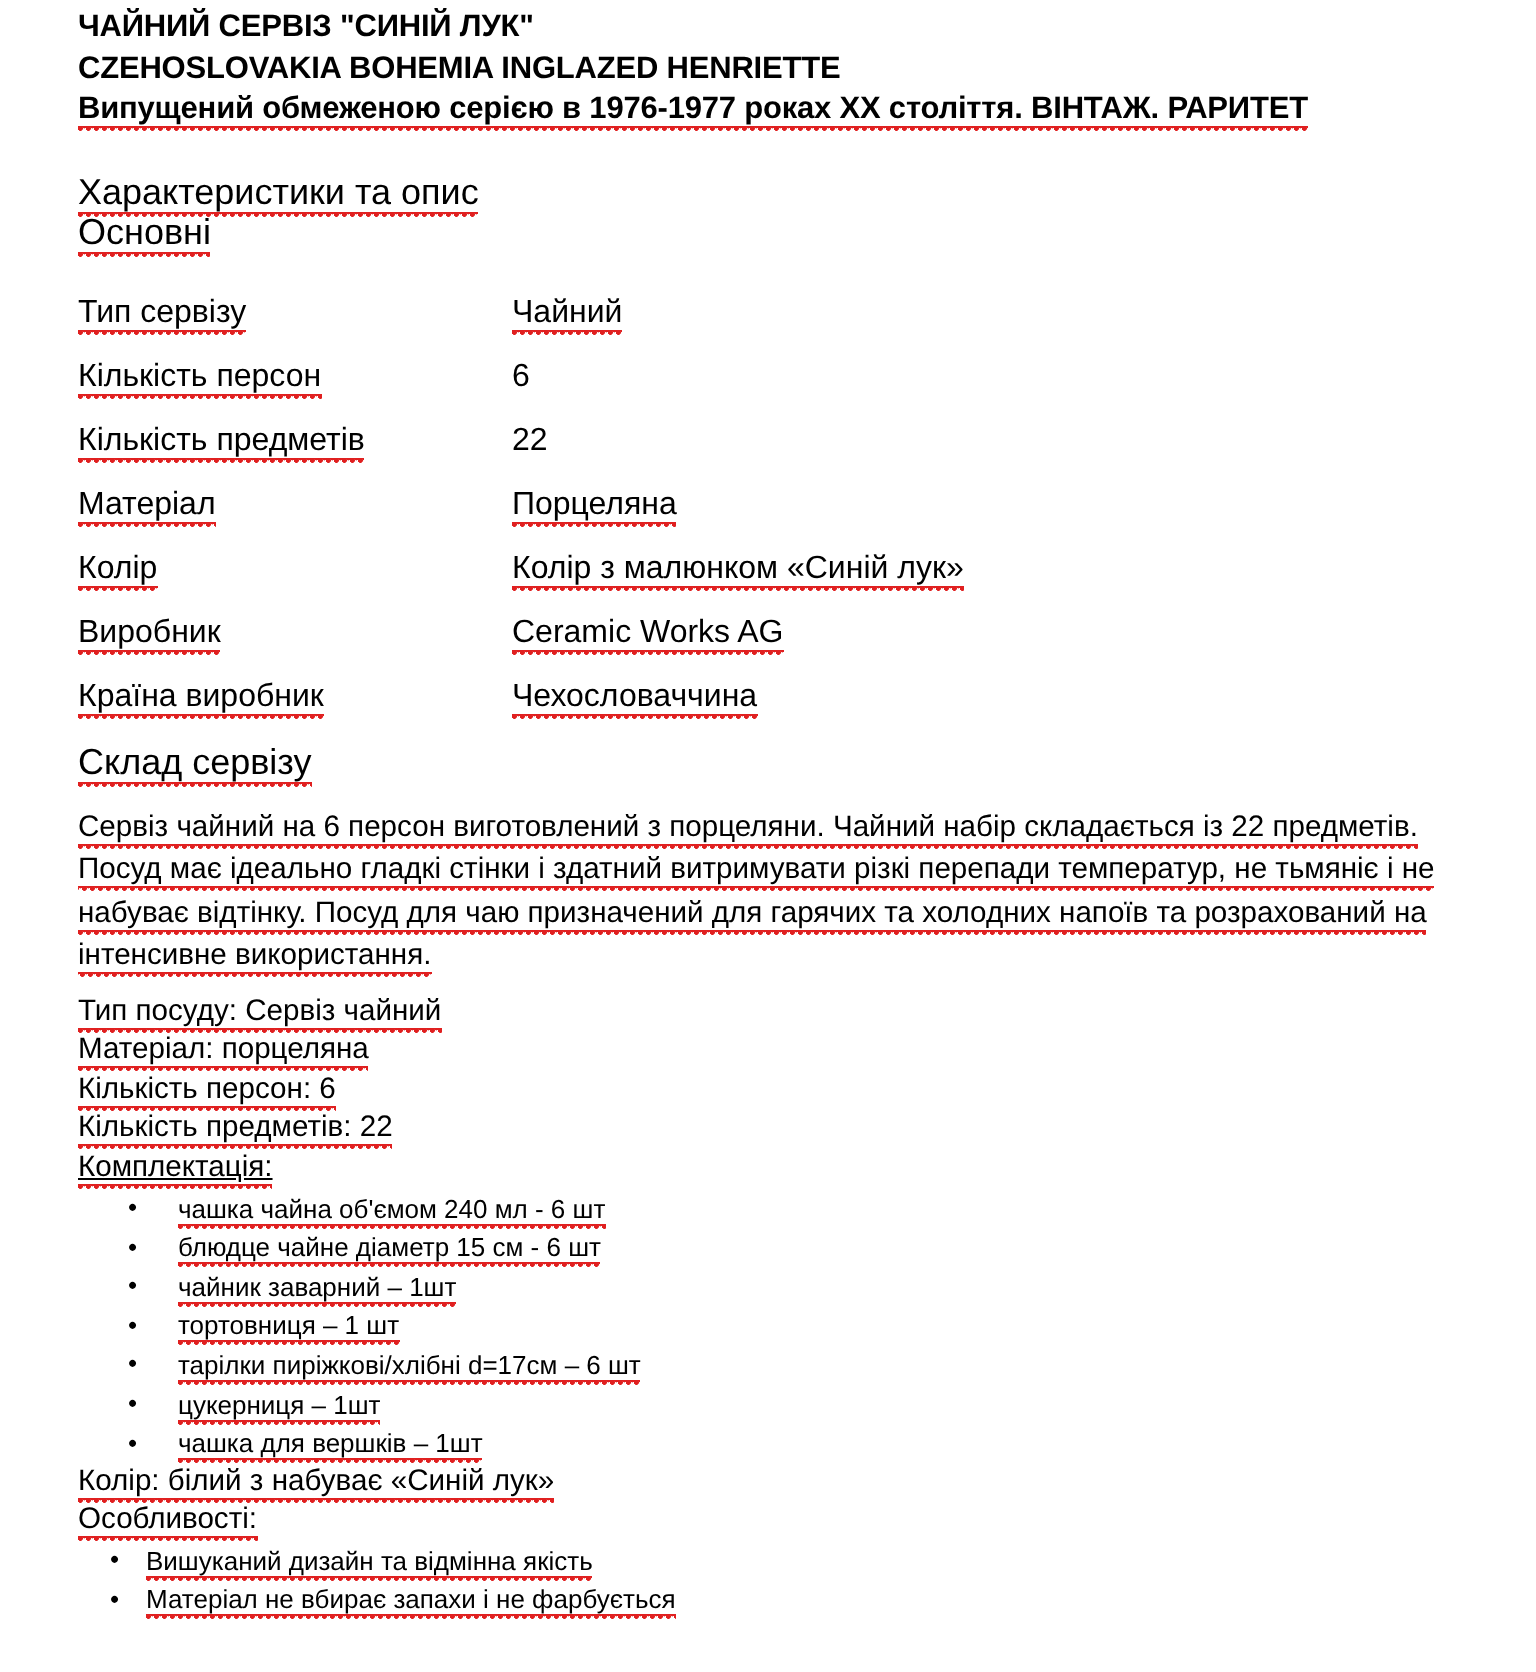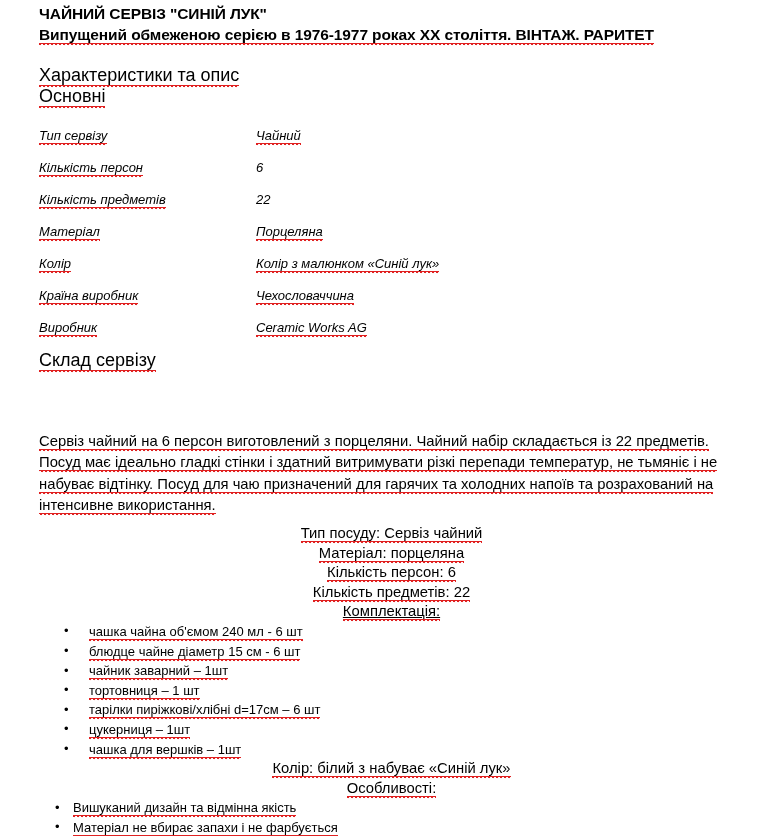--- a/index.html
+++ b/index.html
@@ -55,43 +55,41 @@
     line-height: 20.6px;
   }
   .gap-lg { height: 20px; }
   .gap-md { height: 12px; }
   .gap-sm { height: 7px; }
 
   
   .spec {
     width: 100%;
     border-collapse: collapse;
-    font-size: 13px;
+    font-size: 16px;
     line-height: 19px;
-    font-style: italic;
   }
   .spec td {
     padding: 0 0 13px 0;
     vertical-align: top;
   }
   .spec td.k { width: 217px; }
   .spec td.v { width: auto; }
 
   
   .para {
     font-size: 14.8px;
     line-height: 21.5px;
     text-align: left;
-    margin-top: 48px;
   }
   .plain-lines {
     font-size: 14.8px;
     line-height: 19.6px;
   }
-  .plain-lines div { white-space: nowrap; text-align: center; }
+  .plain-lines div { white-space: nowrap; }
 
   .ital-head {
     text-decoration: underline;
   }
 
   
   ul.bul {
     margin: 0;
     padding: 0;
     list-style: none;
@@ -113,20 +111,21 @@
   ul.bul.narrow li::before { left: 16px; }
 </style>
 </head>
 <body>
 
 <div class="page">
   <div class="body-col">
 
     <div class="title-block">
       <div>ЧАЙНИЙ СЕРВІЗ "СИНІЙ ЛУК"</div>
+      <div>CZEHOSLOVAKIA BOHEMIA INGLAZED HENRIETTE</div>
       <div><span class="sp">Випущений обмеженою серією в 1976-1977 роках ХХ століття. ВІНТАЖ. РАРИТЕТ</span></div>
     </div>
 
     <div class="gap-lg"></div>
 
     <div class="section-head">
       <div><span class="sp">Характеристики та опис</span></div>
       <div><span class="sp">Основні</span></div>
     </div>
 
@@ -148,26 +147,26 @@
         </tr>
         <tr>
           <td class="k"><span class="sp">Матеріал</span></td>
           <td class="v"><span class="sp">Порцеляна</span></td>
         </tr>
         <tr>
           <td class="k"><span class="sp">Колір</span></td>
           <td class="v"><span class="sp">Колір з малюнком «Синій лук»</span></td>
         </tr>
         <tr>
+          <td class="k"><span class="sp">Виробник</span></td>
+          <td class="v"><span class="sp">Ceramic Works AG</span></td>
+        </tr>
+        <tr>
           <td class="k"><span class="sp">Країна виробник</span></td>
           <td class="v"><span class="sp">Чехословаччина</span></td>
-        </tr>
-        <tr>
-          <td class="k"><span class="sp">Виробник</span></td>
-          <td class="v"><span class="sp">Ceramic Works AG</span></td>
         </tr>
       </tbody>
     </table>
 
     <div class="section-head"><span class="sp">Склад сервізу</span></div>
 
     <div class="gap-md"></div>
 
     <div class="para"><span class="sp">Сервіз чайний на 6 персон виготовлений з порцеляни. Чайний набір складається із 22 предметів. Посуд має ідеально гладкі стінки і здатний витримувати різкі перепади температур, не тьмяніє і не набуває відтінку. Посуд для чаю призначений для гарячих та холодних напоїв та розрахований на інтенсивне використання.</span></div>
 

